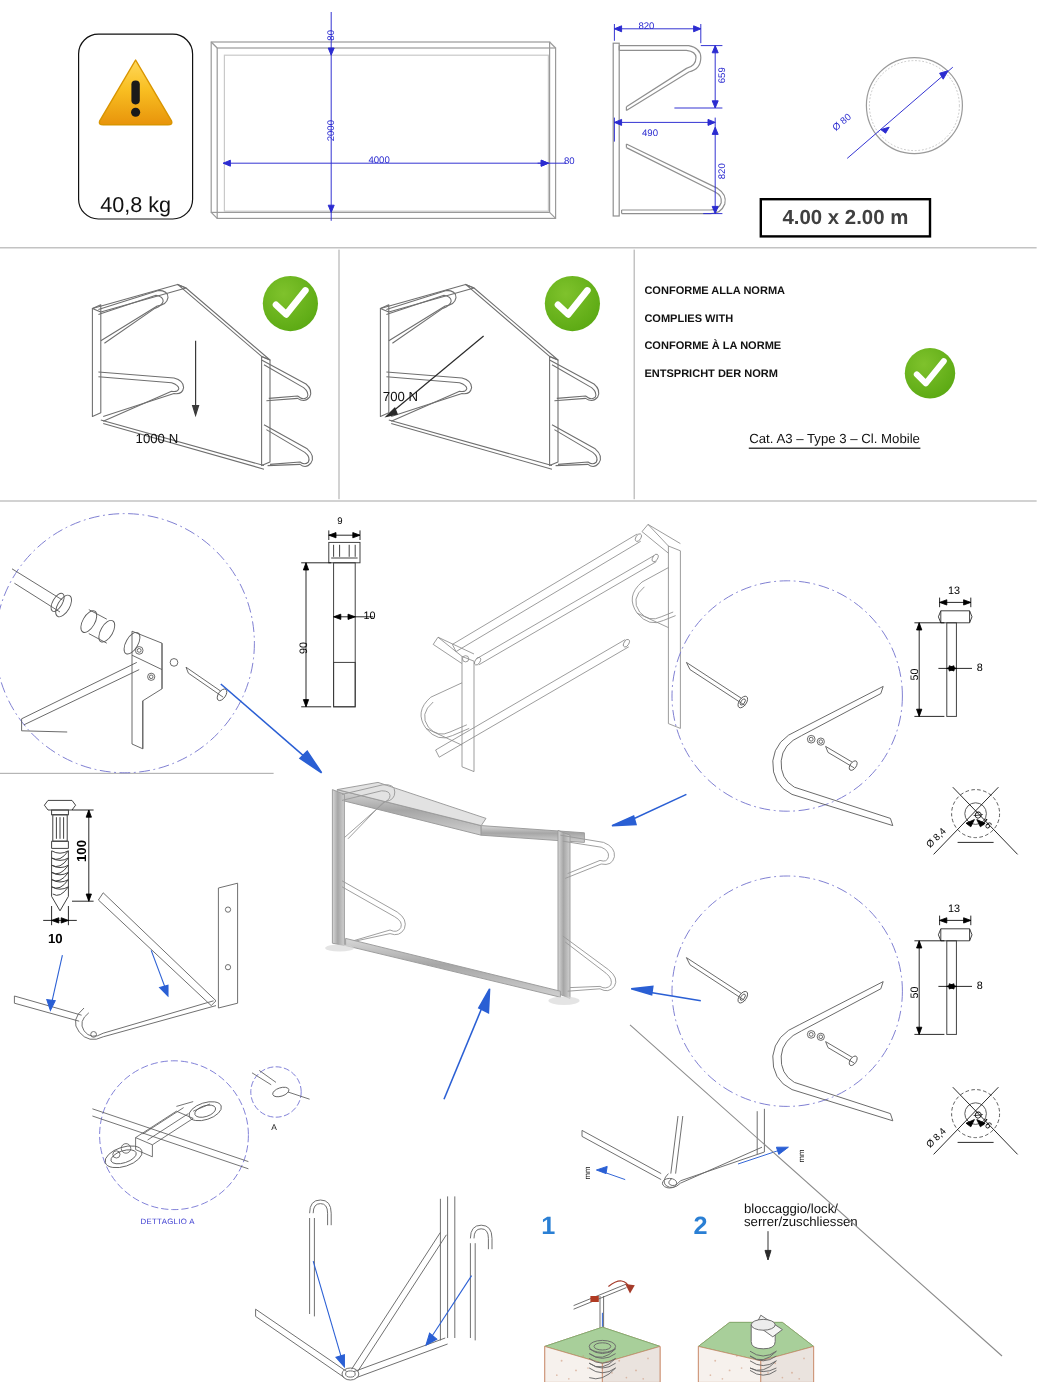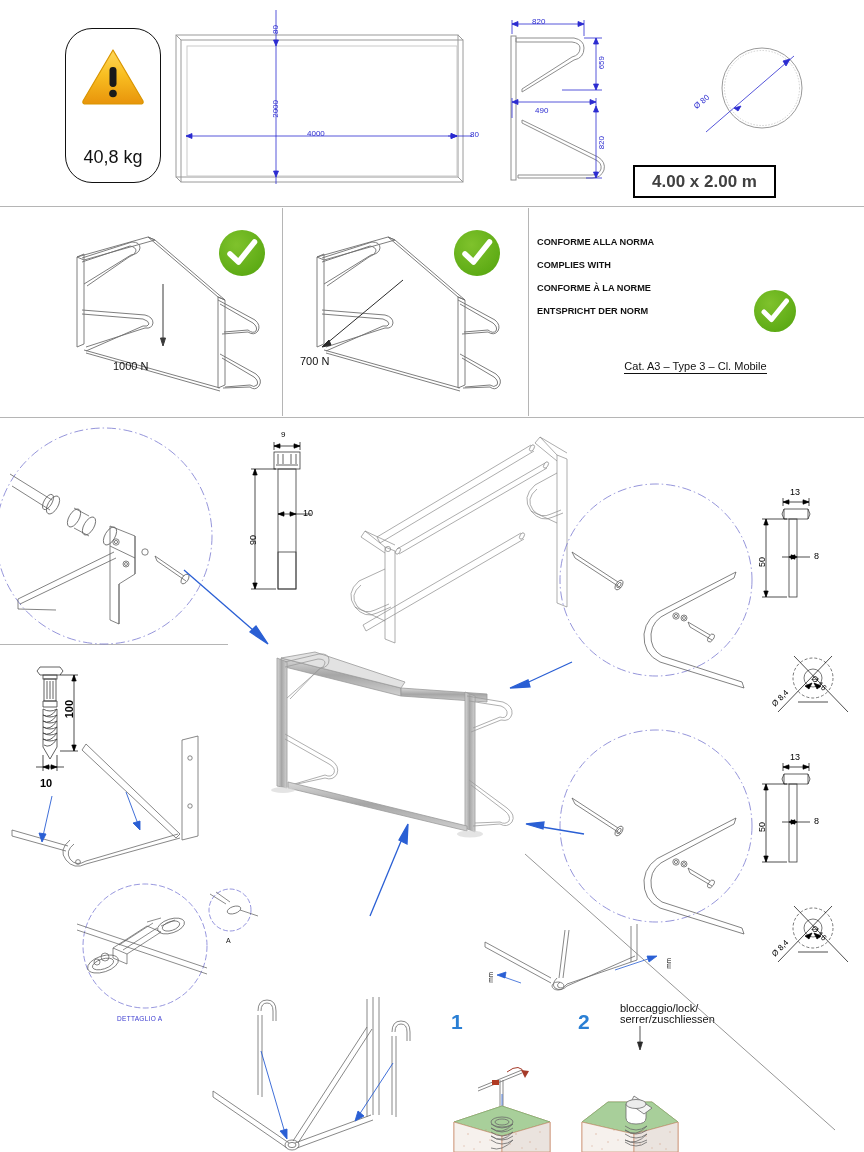--- a/index.html
+++ b/index.html
@@ -16,23 +16,23 @@
   .hline{position:absolute;height:0;border-top:1.5px solid #b5b5b5;left:0;width:864px;}
   .vline{position:absolute;width:0;border-left:1.5px solid #b5b5b5;}
   .dim{color:#2b2bd0;font-size:8px;font-family:"Liberation Sans",sans-serif;letter-spacing:0;}
   .dimv{color:#2b2bd0;font-size:8px;writing-mode:vertical-rl;transform:rotate(180deg);}
   .blk{color:#000;}
   svg{display:block;overflow:visible;}
 
   
   .warn-plate{
     position:absolute;left:65px;top:28px;width:96px;height:155px;
-    border:1.6px solid #111;border-radius:27px;background:#fff;
+    border:1.6px solid #111;border-radius:17px;background:#fff;
     display:flex;flex-direction:column;align-items:center;justify-content:space-between;
-    padding-top:18px;padding-bottom:14px;box-sizing:border-box;
+    padding-top:18px;box-sizing:border-box;
   }
   .warn-plate .kg{font-size:18px;color:#111;font-family:"Liberation Sans",sans-serif;}
 
   
   .size-badge{
     position:absolute;left:633px;top:165px;width:143px;height:33px;
     border:2.5px solid #000;background:#fff;
     display:flex;align-items:center;justify-content:center;
     font-size:17px;font-weight:bold;color:#404040;box-sizing:border-box;
   }
@@ -244,21 +244,21 @@
       <path d="M162 136 L194 155 Q199 159 197 163 Q194 166 190 163 L165 165"></path>
       <path d="M24 128 L160 166"></path>
       <path d="M26 131 L160 169"></path>
     </g>
 
     <g stroke="#2a2a2a" stroke-width="1" fill="#2a2a2a">
       <line x1="103" y1="58" x2="26" y2="122"></line>
       <polygon points="22,125 29,118 31,123"></polygon>
     </g>
   </svg>
-  <div class="load-lbl" style="left:300px;top:325px;margin-top:30px;">700 N</div>
+  <div class="load-lbl" style="left:319px;top:325px;">700 N</div>
   <svg class="abs" style="left:452px;top:228px;" width="50" height="50">
     <defs>
       <radialGradient id="gc2" cx="0.38" cy="0.32" r="0.85">
         <stop offset="0" stop-color="#7fc22c"></stop>
           <stop offset="1" stop-color="#55a50f"></stop>
       </radialGradient>
     </defs>
     <circle cx="25" cy="25" r="23" fill="url(#gc2)"></circle>
     <path d="M13 26 L21.5 34 L37.5 14" stroke="#fff" stroke-width="5.5" fill="none" stroke-linecap="round" stroke-linejoin="round"></path>
   </svg>

